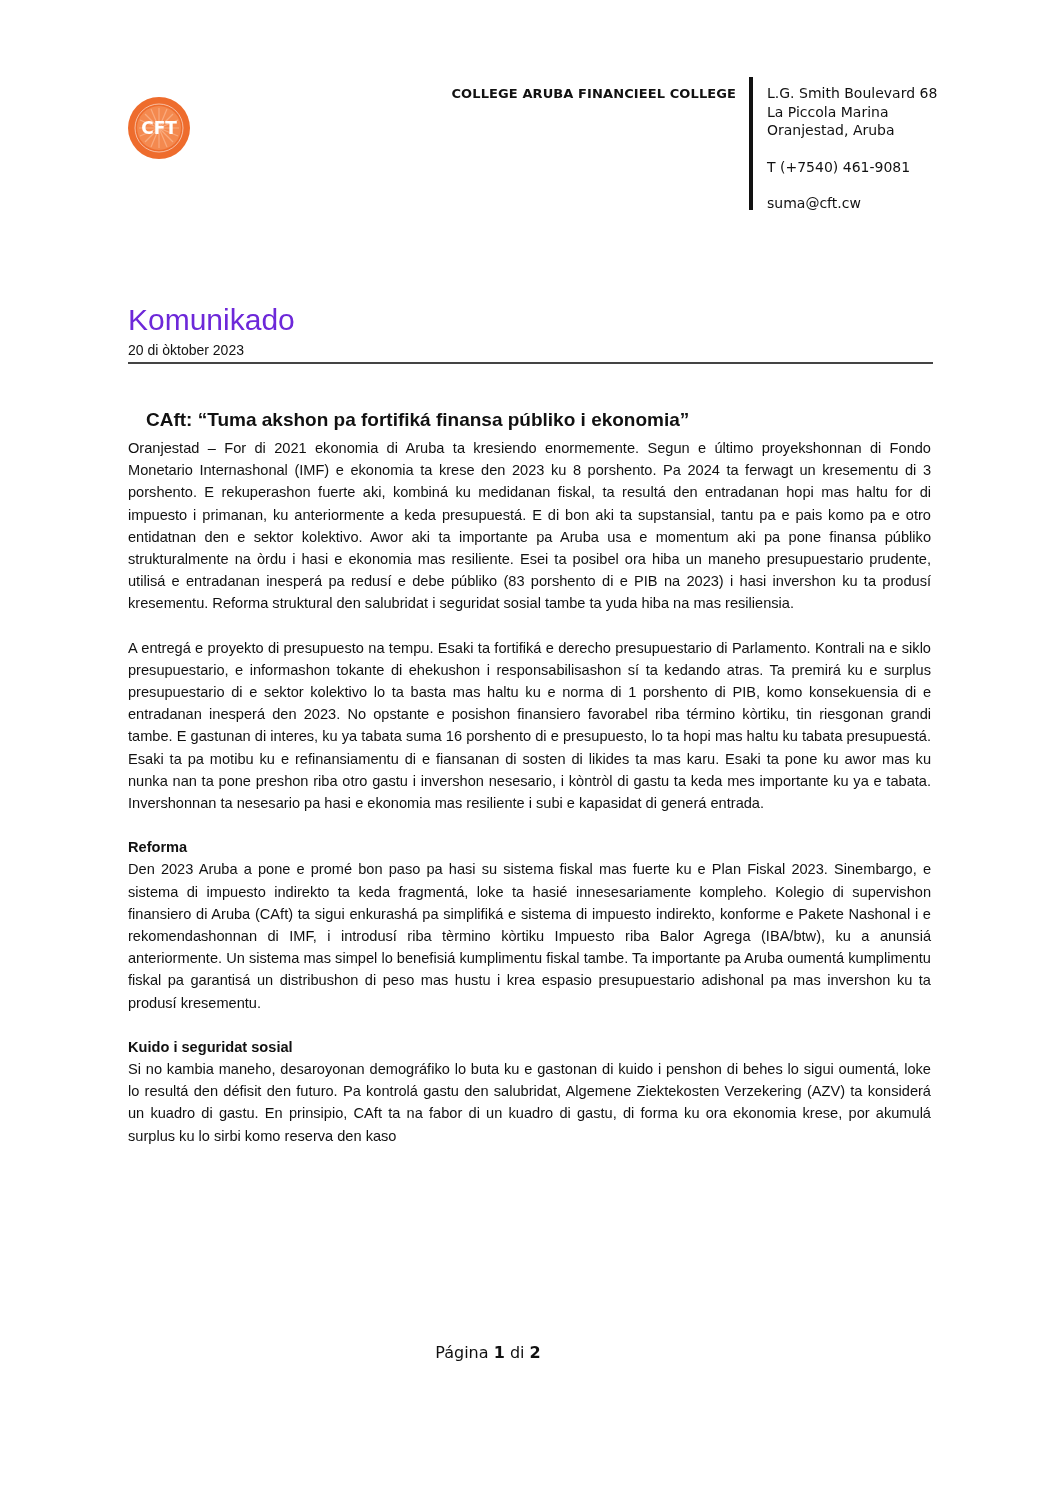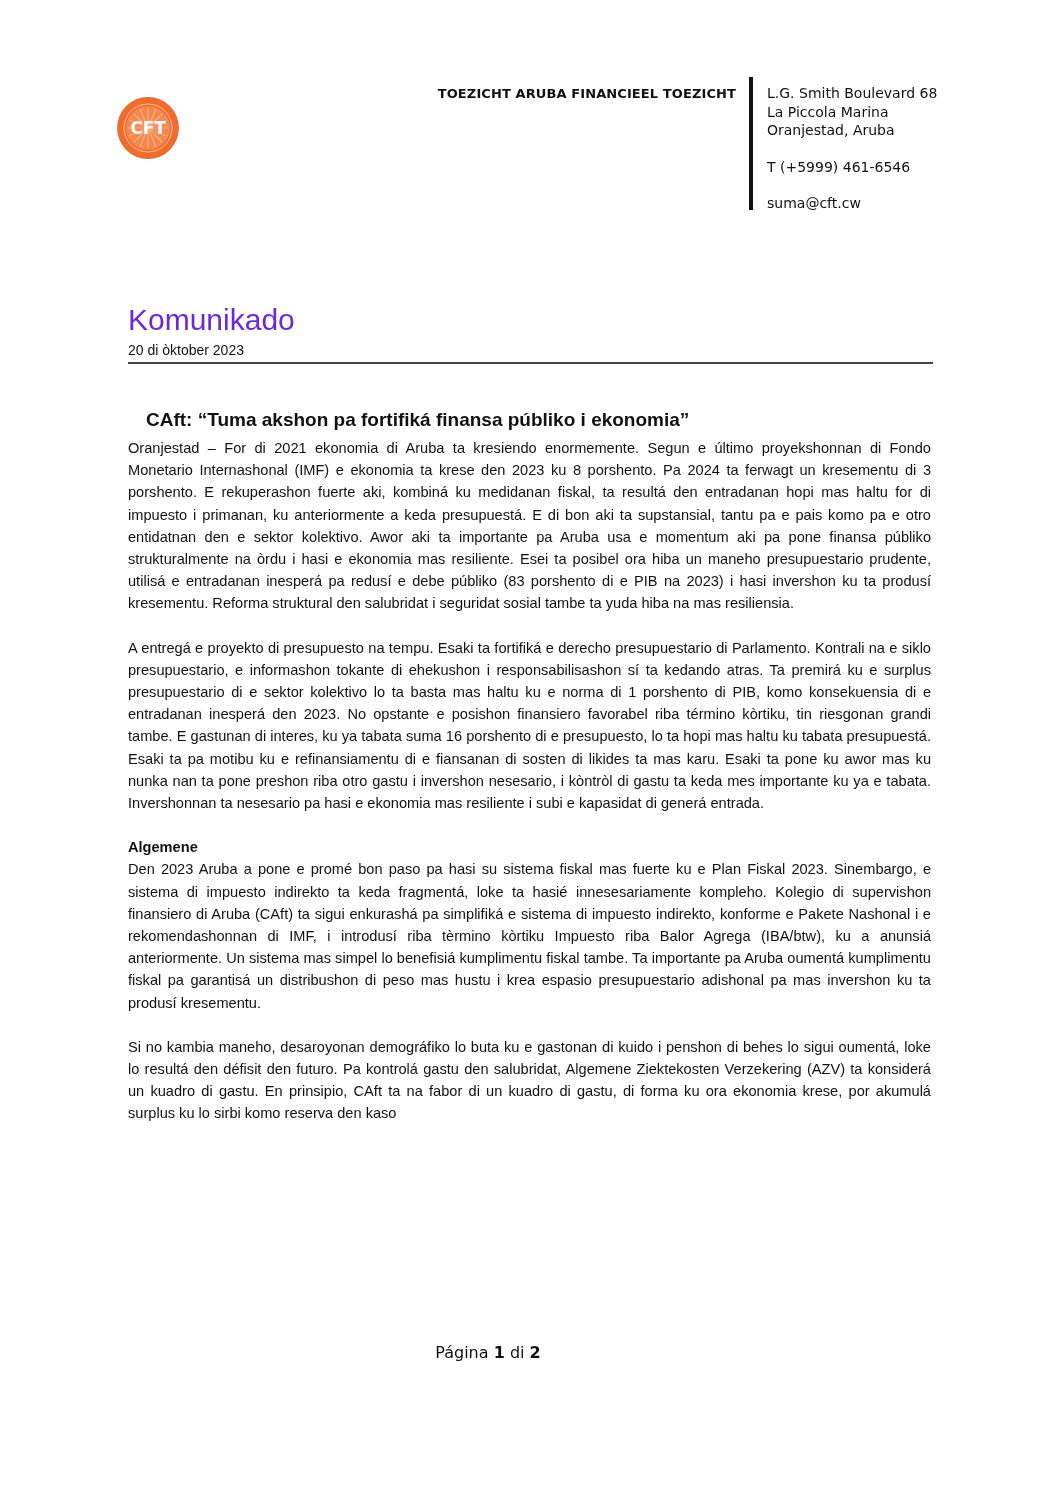--- a/index.html
+++ b/index.html
@@ -1,18 +1,18 @@
 <!DOCTYPE html>
 <html><head>
 <meta charset="utf-8">
 <style>
   html, body { margin: 0; padding: 0; background: #ffffff; }
   body { width: 1058px; height: 1497px; position: relative; overflow: hidden;
          font-family: "DejaVu Sans", sans-serif; color: #111; }
-  .logo { position: absolute; left: 116px; top: 96px; width: 64px; height: 64px; }
+  .logo { position: absolute; left: 127px; top: 96px; width: 64px; height: 64px; }
   .org-name { position: absolute; left: 300px; width: 436px; top: 86px; text-align: right;
               font-weight: bold; font-size: 13px; letter-spacing: 0.1px; }
   .vbar { position: absolute; left: 749px; top: 77px; width: 4px; height: 133px; background: #111; }
   .address { position: absolute; left: 767px; top: 84px; font-size: 14px; line-height: 18.5px; }
   .address div { white-space: nowrap; }
   .address .gap { height: 18px; }
   .doc-title { position: absolute; left: 128px; top: 303px; font-family: "Liberation Sans", sans-serif;
                font-size: 30px; font-weight: normal; margin: 0; color: #6d28d9; }
   .doc-date { position: absolute; left: 128px; top: 342px; font-family: "Liberation Sans", sans-serif;
               font-size: 14px; }
@@ -45,43 +45,44 @@
       <line x1="24" y1="13" x2="40" y2="51"></line>
         <line x1="40" y1="13" x2="24" y2="51"></line>
       <line x1="13" y1="24" x2="51" y2="40"></line>
         <line x1="13" y1="40" x2="51" y2="24"></line>
     </g>
     <circle cx="32" cy="32" r="24" fill="none" stroke="#ffffff" stroke-width="0.8" opacity="0.7"></circle>
     <text x="32" y="38" text-anchor="middle" font-family="DejaVu Sans, sans-serif" font-weight="bold" font-size="17" fill="#ffffff">CFT</text>
   </svg>
 </div>
 
-<div class="org-name">TOEZICHT ARUBA FINANCIEEL TOEZICHT</div>
+<div class="org-name">COLLEGE ARUBA FINANCIEEL COLLEGE</div>
 <div class="vbar"></div>
 <div class="address">
   <div>L.G. Smith Boulevard 68</div>
   <div>La Piccola Marina</div>
   <div>Oranjestad, Aruba</div>
   <div class="gap"></div>
-  <div>T (+5999) 461-6546</div>
+  <div>T (+7540) 461-9081</div>
   <div class="gap"></div>
   <div>suma@cft.cw</div>
 </div>
 
 <h1 class="doc-title">Komunikado</h1>
 <div class="doc-date">20 di òktober 2023</div>
 <div class="rule"></div>
 
 <h2 class="headline">CAft: “Tuma akshon pa fortifiká finansa públiko i ekonomia”</h2>
 
 <div class="content">
   <p class="lead">Oranjestad – For di 2021 ekonomia di Aruba ta kresiendo enormemente. Segun e último proyekshonnan di Fondo Monetario Internashonal (IMF) e ekonomia ta krese den 2023 ku 8 porshento. Pa 2024 ta ferwagt un kresementu di 3 porshento. E rekuperashon fuerte aki, kombiná ku medidanan fiskal, ta resultá den entradanan hopi mas haltu for di impuesto i primanan, ku anteriormente a keda presupuestá. E di bon aki ta supstansial, tantu pa e pais komo pa e otro entidatnan den e sektor kolektivo. Awor aki ta importante pa Aruba usa e momentum aki pa pone finansa públiko strukturalmente na òrdu i hasi e ekonomia mas resiliente. Esei ta posibel ora hiba un maneho presupuestario prudente, utilisá e entradanan inesperá pa redusí e debe públiko (83 porshento di e PIB na 2023) i hasi invershon ku ta produsí kresementu. Reforma struktural den salubridat i seguridat sosial tambe ta yuda hiba na mas resiliensia.</p>
   <p class="para">A entregá e proyekto di presupuesto na tempu. Esaki ta fortifiká e derecho presupuestario di Parlamento. Kontrali na e siklo presupuestario, e informashon tokante di ehekushon i responsabilisashon sí ta kedando atras. Ta premirá ku e surplus presupuestario di e sektor kolektivo lo ta basta mas haltu ku e norma di 1 porshento di PIB, komo konsekuensia di e entradanan inesperá den 2023. No opstante e posishon finansiero favorabel riba término kòrtiku, tin riesgonan grandi tambe. E gastunan di interes, ku ya tabata suma 16 porshento di e presupuesto, lo ta hopi mas haltu ku tabata presupuestá. Esaki ta pa motibu ku e refinansiamentu di e fiansanan di sosten di likides ta mas karu. Esaki ta pone ku awor mas ku nunka nan ta pone preshon riba otro gastu i invershon nesesario, i kòntròl di gastu ta keda mes importante ku ya e tabata. Invershonnan ta nesesario pa hasi e ekonomia mas resiliente i subi e kapasidat di generá entrada.</p>
-  <p class="subhead">Algemene</p>
+  <p class="subhead">Reforma</p>
   <p class="para">Den 2023 Aruba a pone e promé bon paso pa hasi su sistema fiskal mas fuerte ku e Plan Fiskal 2023. Sinembargo, e sistema di impuesto indirekto ta keda fragmentá, loke ta hasié innesesariamente kompleho. Kolegio di supervishon finansiero di Aruba (CAft) ta sigui enkurashá pa simplifiká e sistema di impuesto indirekto, konforme e Pakete Nashonal i e rekomendashonnan di IMF, i introdusí riba tèrmino kòrtiku Impuesto riba Balor Agrega (IBA/btw), ku a anunsiá anteriormente. Un sistema mas simpel lo benefisiá kumplimentu fiskal tambe. Ta importante pa Aruba oumentá kumplimentu fiskal pa garantisá un distribushon di peso mas hustu i krea espasio presupuestario adishonal pa mas invershon ku ta produsí kresementu.</p>
+  <p class="subhead">Kuido i seguridat sosial</p>
   <p>Si no kambia maneho, desaroyonan demográfiko lo buta ku e gastonan di kuido i penshon di behes lo sigui oumentá, loke lo resultá den défisit den futuro. Pa kontrolá gastu den salubridat, Algemene Ziektekosten Verzekering (AZV) ta konsiderá un kuadro di gastu. En prinsipio, CAft ta na fabor di un kuadro di gastu, di forma ku ora ekonomia krese, por akumulá surplus ku lo sirbi komo reserva den kaso</p>
 </div>
 
 <div class="footer">
   <span>Página</span>
   <b>1</b>
   <span>di</span>
   <b>2</b>
 </div>
 

